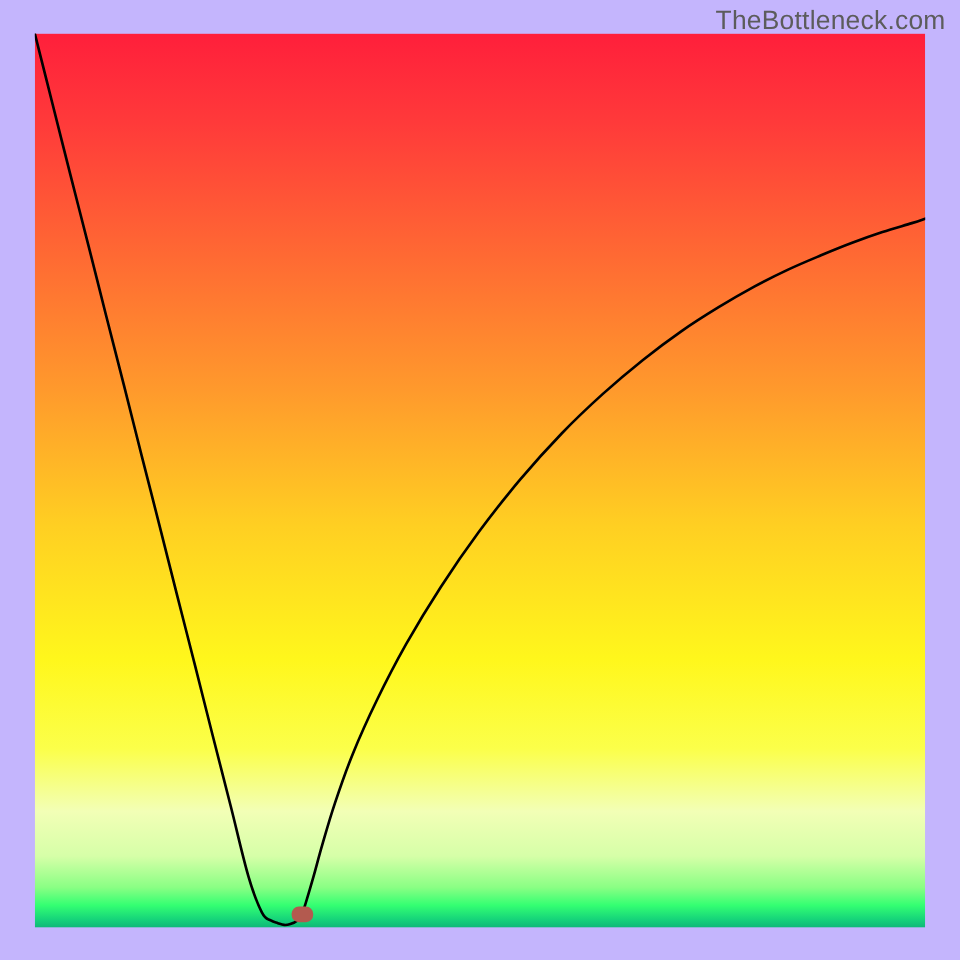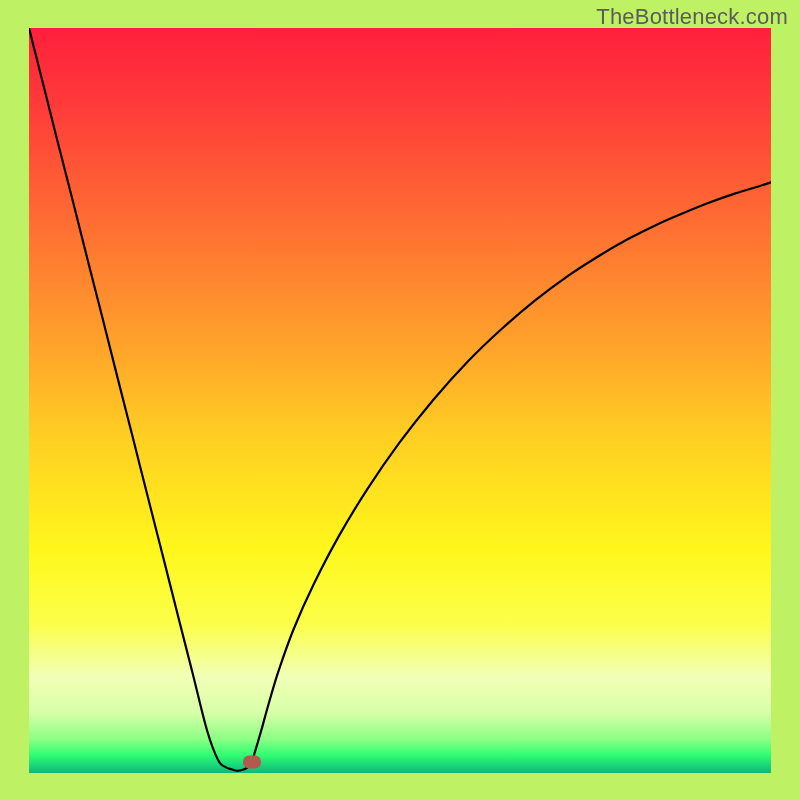--- a/index.html
+++ b/index.html
@@ -8,21 +8,21 @@
     width: 800px;
     height: 800px;
     background: #000;
     overflow: hidden;
     font-family: Arial, Helvetica, sans-serif;
   }
   .frame {
     position: absolute;
     left: 0; top: 0;
     width: 800px; height: 800px;
-    background: #bef264;
+    background: #c4b5fd;
   }
   .plot {
     position: absolute;
     left: 29px;
     top: 28px;
     width: 742px;
     height: 745px;
   }
   .watermark {
     position: absolute;

